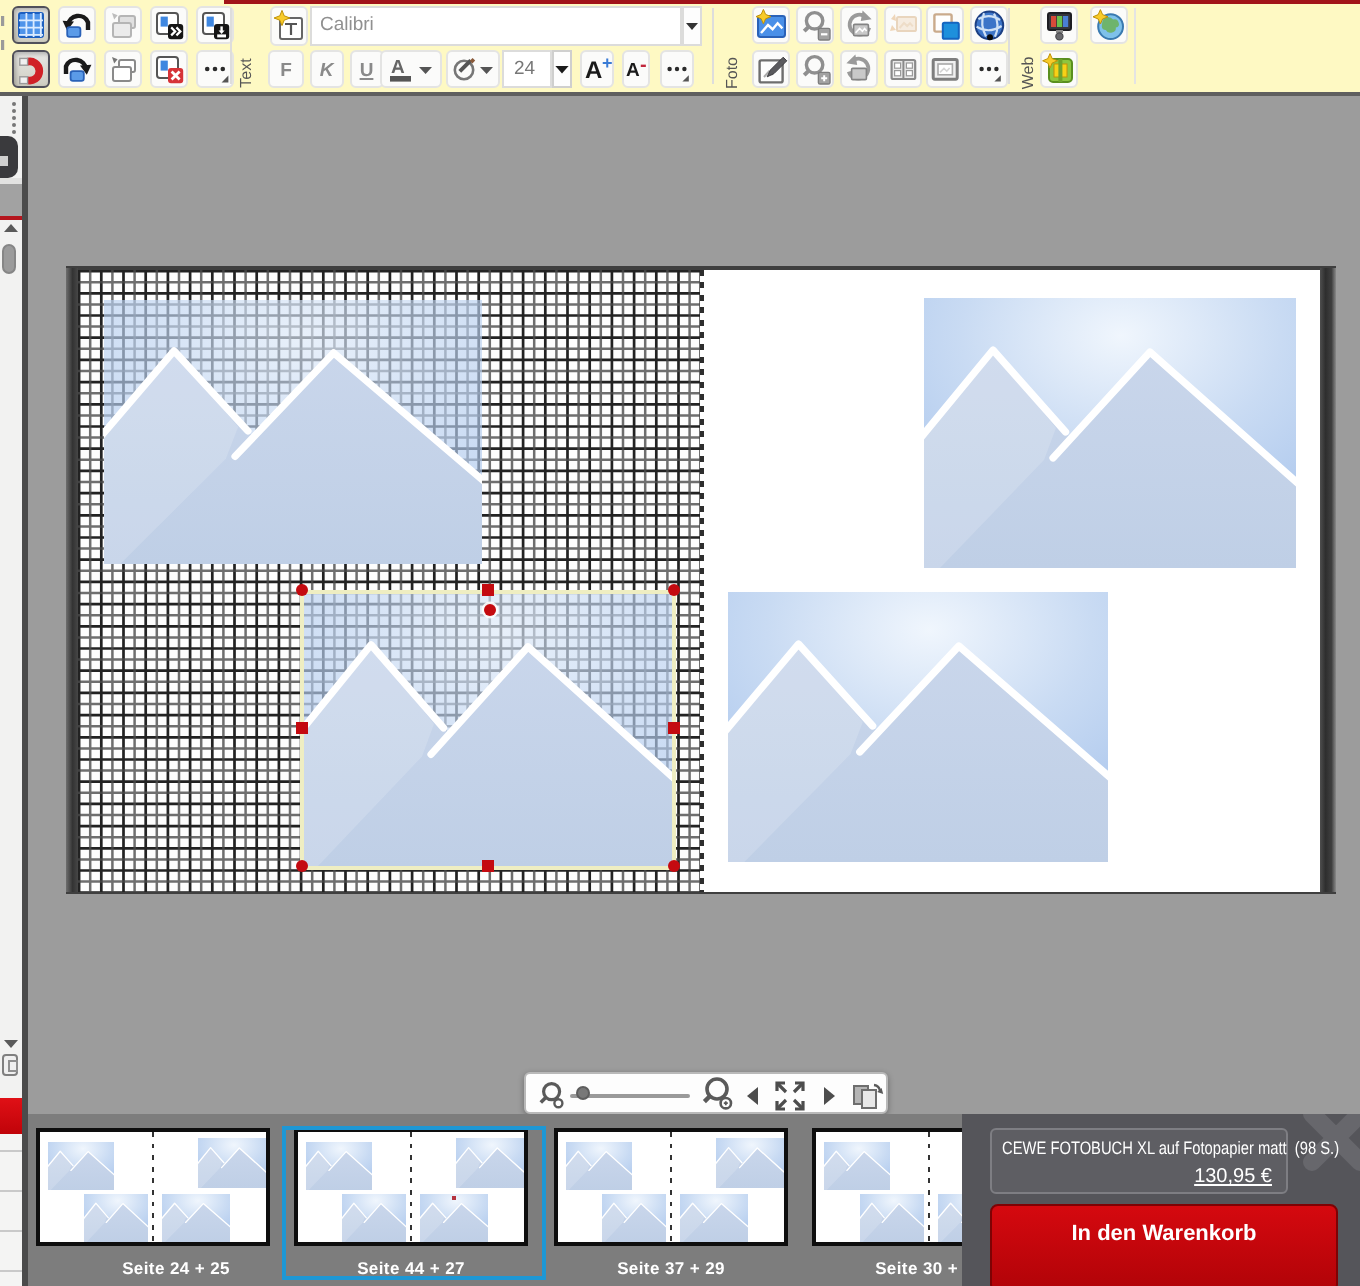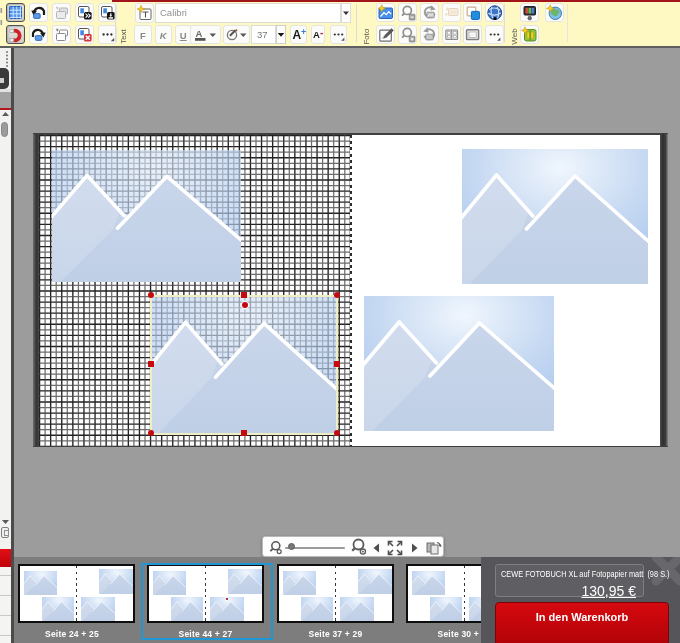--- a/index.html
+++ b/index.html
@@ -32,21 +32,21 @@
 
 #strip{left:13.5px;top:557px;width:467px;height:86px;background:#7d7d7d;}
 .thumb{position:absolute;top:7px;width:117px;height:59px;background:#fff;border:2px solid #0e0e0e;box-sizing:border-box;}
 .tdash{position:absolute;left:55.5px;top:0;width:1px;height:55px;background:repeating-linear-gradient(to bottom,#333 0px,#333 2.4px,#fff 2.4px,#fff 5.8px);}
 .tlabel{position:absolute;top:72px;width:117px;text-align:center;color:#fff;font-size:8.5px;font-weight:bold;letter-spacing:0.2px;}
 #selrect{position:absolute;left:127.5px;top:6px;width:132px;height:77px;border:2px solid #1e97d4;box-sizing:border-box;}
 
 #rpanel{left:481px;top:557px;width:199px;height:86px;background:#55555a;overflow:hidden;}
 #pricebox{position:absolute;left:14px;top:7px;width:149px;height:33px;background:#60606a;background:#5e5e63;border:1px solid #7e7e83;border-radius:3px;box-sizing:border-box;}
 #pricebox .l1{position:absolute;left:5px;top:4px;font-size:9px;color:#fff;white-space:nowrap;transform:scaleX(0.82);transform-origin:0 0;}
-#pricebox .l2{position:absolute;right:7px;top:18px;font-size:14px;color:#fff;text-decoration:underline;}
+#pricebox .l2{position:absolute;right:7px;top:18px;font-size:10px;color:#fff;text-decoration:underline;}
 #redbtn{position:absolute;left:14px;top:45px;width:174px;height:44px;background:linear-gradient(180deg,#d5090f,#b10308);border:1px solid #7e0204;border-radius:4px;box-sizing:border-box;color:#fff;font-weight:bold;font-size:11px;text-align:center;line-height:29px;}
 </style>
 </head>
 <body>
 <svg width="0" height="0" style="position:absolute">
 <defs>
 <radialGradient id="sky" cx="0.53" cy="0.14" r="0.95">
 <stop offset="0" stop-color="#f0f6fd"></stop>
 <stop offset="0.45" stop-color="#c9dbf3"></stop>
 <stop offset="1" stop-color="#a2c0eb"></stop>
@@ -195,21 +195,21 @@
     </div>
  <div class="btn" style="left:223px;top:25px;width:27px">
       <svg width="25" height="17" viewBox="0 0 25 17">
    <circle cx="8" cy="9" r="4.6" fill="none" stroke="#777" stroke-width="1.3"></circle>
    <path d="M11.4,4.2 L5.9,9.7" stroke="#555" stroke-width="2"></path>
    <path d="M12.3,3 l1.3,1.3 l-1.4,1.4 l-1.3,-1.3 z" fill="#8a5a3a"></path>
    <polygon points="16,7.5 22.5,7.5 19.3,11" fill="#555"></polygon>
       </svg>
     </div>
  <div class="abs" style="left:251px;top:25px;width:25px;height:19px;background:#fff;border:1px solid #dcdcdb;box-sizing:border-box">
-   <div style="position:absolute;left:5px;top:3px;font-size:9.5px;color:#777">37</div>
+   <div style="position:absolute;left:5px;top:3px;font-size:9.5px;color:#777">24</div>
     </div>
  <div class="abs" style="left:276px;top:25px;width:10px;height:19px;background:#fdfdfd;border:1px solid #cfcfce;box-sizing:border-box">
    <svg width="8" height="17">
         <polygon points="0.7,7 7.3,7 4,10.8" fill="#1a1a1a"></polygon>
       </svg></div>
  <div class="btn" style="left:290px;top:25px;width:17px">
       <svg width="15" height="17" viewBox="0 0 15 17">
    <text x="1.5" y="13" font-size="12" font-weight="bold" fill="#1a1a1a" font-family="Liberation Sans">A</text>
    <text x="10" y="8.5" font-size="9" font-weight="bold" fill="#3a7bd5" font-family="Liberation Sans">+</text>
       </svg>
@@ -464,21 +464,21 @@
     <svg class="ph" style="left:79px;top:3px" width="34" height="25">
         <use href="#ph" width="34" height="25"></use>
       </svg>
     <svg class="ph" style="left:22px;top:31px" width="32" height="24">
         <use href="#ph" width="32" height="24"></use>
       </svg>
     <svg class="ph" style="left:61px;top:31px" width="34" height="24">
         <use href="#ph" width="34" height="24"></use>
       </svg>
   </div>
-  <div class="tlabel" style="left:0">Seite 24 + 25</div>
+  <div class="tlabel" style="left:16px">Seite 24 + 25</div>
   <div class="thumb" style="left:133.5px">
     <div class="tdash"></div>
     <svg class="ph" style="left:4px;top:5px" width="33" height="24">
         <use href="#ph" width="33" height="24"></use>
       </svg>
     <svg class="ph" style="left:79px;top:3px" width="34" height="25">
         <use href="#ph" width="34" height="25"></use>
       </svg>
     <svg class="ph" style="left:22px;top:31px" width="32" height="24">
         <use href="#ph" width="32" height="24"></use>

